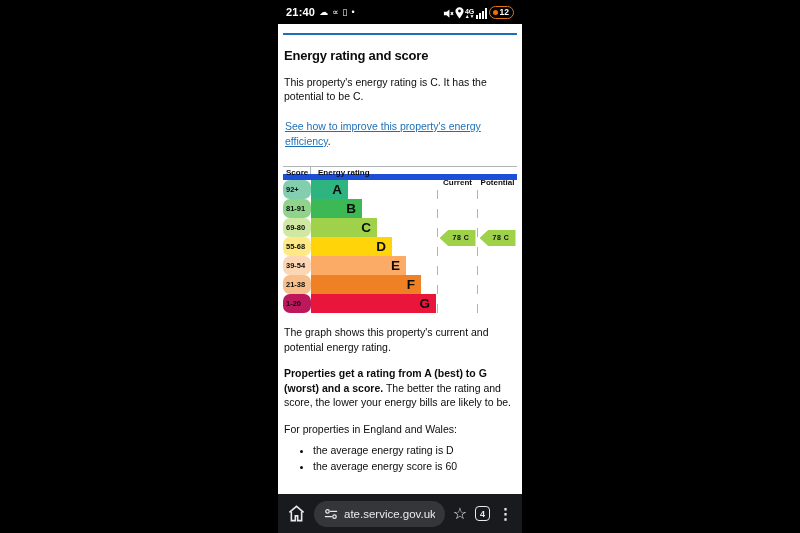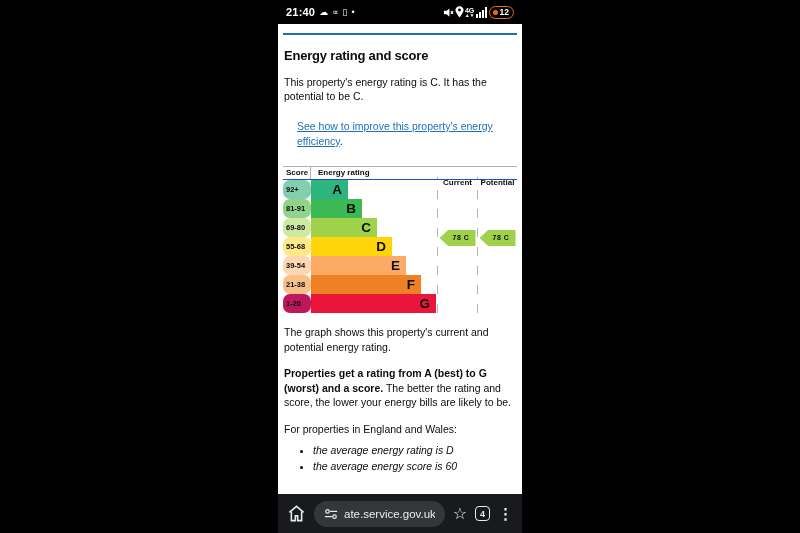--- a/index.html
+++ b/index.html
@@ -8,63 +8,63 @@
   .stage { position:relative; width:800px; height:533px; background:#000; }
   .screen { position:absolute; left:278px; top:0; width:244px; height:533px;
     display:flex; flex-direction:column; background:#000; }
 
   
   .statusbar { height:24px; background:#000; color:#fff; display:flex;
     align-items:center; padding:0 8px; font-size:11px; flex:0 0 auto; }
   .statusbar .time { font-weight:bold; letter-spacing:.2px; }
   .sb-left { display:flex; align-items:center; gap:4px; }
   .sb-glyph { font-size:9px; line-height:1; color:#fff; }
-  .sb-right { margin-left:auto; display:flex; align-items:center; gap:1px; }
+  .sb-right { margin-left:auto; display:flex; align-items:flex-end; gap:1px; }
   .battery-pill { display:flex; align-items:center; gap:2px; border:1px solid #e8710a;
     border-radius:7px; padding:1px 4px 1px 3px; height:13px; }
   .battery-dot { width:5px; height:5px; border-radius:50%; background:#e8710a; }
   .battery-num { font-size:8.5px; font-weight:bold; color:#fff; }
   .net-stack { display:flex; flex-direction:column; align-items:center; line-height:1; }
   .net-4g { font-size:7px; font-weight:bold; }
   .net-arrows { font-size:5px; margin-top:-1px; }
 
   
   .content { flex:1 1 auto; background:#fff; color:#0b0c0c; padding:9px 5px 0 5px;
     overflow:hidden; }
   .brand-rule { height:2px; background:#1d70b8; }
   h1.page-title { font-size:13px; font-weight:bold; margin:13px 1px 0 1px; letter-spacing:-.2px; }
   p.body-text { font-size:10.5px; line-height:1.38; margin:12px 1px 0 1px; }
-  .link-block { margin:15px 1px 0 14px; font-size:10.5px; line-height:1.45; }
+  .link-block { margin:15px 1px 0 2px; font-size:10.5px; line-height:1.45; }
   a.govuk-link { color:#1d70b8; text-decoration:underline; cursor:pointer; }
 
   
   .epc { margin:17px 0 0 0; border-top:1px solid #b1b4b6; }
   .epc-row { display:flex; height:19px; }
-  .epc-head { height:13px; border-bottom:1px solid #1d4ed8; font-weight:bold;
+  .epc-head { height:13px; border-bottom:6px solid #1d4ed8; font-weight:bold;
     font-size:8px; line-height:12px; }
   .cell-score { width:28px; flex:0 0 auto; }
   .epc-head .cell-score { border-right:1px solid #b1b4b6; padding-left:3px; }
   .cell-bars { flex:1 1 auto; padding-left:0; }
   .epc-head .cell-bars { padding-left:7px; }
   .cell-cur, .cell-pot { width:40px; flex:0 0 auto; border-left:1px solid #b1b4b6;
     text-align:center;margin-top:10px; }
   .band-score { font-size:7.5px; font-weight:bold; line-height:19px; padding-left:3px;border-radius:7px; }
   .band-bar { height:19px; display:flex; align-items:center; justify-content:flex-end; }
   .band-letter { font-size:13.5px; font-weight:bold; color:#0b0c0c; padding-right:6px;
     line-height:19px; }
   .epc-arrow { width:36px; height:16px; margin:1.5px auto 0 auto; display:flex;
     align-items:center; justify-content:center;
     clip-path:polygon(0 50%, 24% 0, 100% 0, 100% 100%, 24% 100%); }
   .epc-arrow span { font-size:7px; font-weight:bold; padding-left:7px; letter-spacing:.5px; }
 
   .caption { margin-top:22px; }
   .explain { margin-top:14px; }
   .explain b { font-weight:bold; }
   .region { margin-top:16px; }
-  ul.avg-list { margin:7px 0 0 0; padding-left:30px; font-size:10.5px; line-height:1.5;font-style:italic; }
+  ul.avg-list { margin:7px 0 0 0; padding-left:30px; font-size:10.5px; line-height:1.5; }
   ul.avg-list li { margin:0; }
 
   
   .navbar { flex:0 0 auto; height:39px; background:#191a1e; display:flex;
     align-items:center; padding:0 9px; gap:8px; }
   .nav-icon { color:#e8eaed; display:flex; align-items:center; justify-content:center; }
   .url-pill { flex:1 1 auto; height:26px; background:#34363a; border-radius:13px;
     display:flex; align-items:center; padding:0 10px; gap:6px; min-width:0; }
   .url-text { color:#e8eaed; font-size:11.5px; white-space:nowrap; overflow:hidden; }
   .star-glyph { font-size:16px; line-height:1; }

